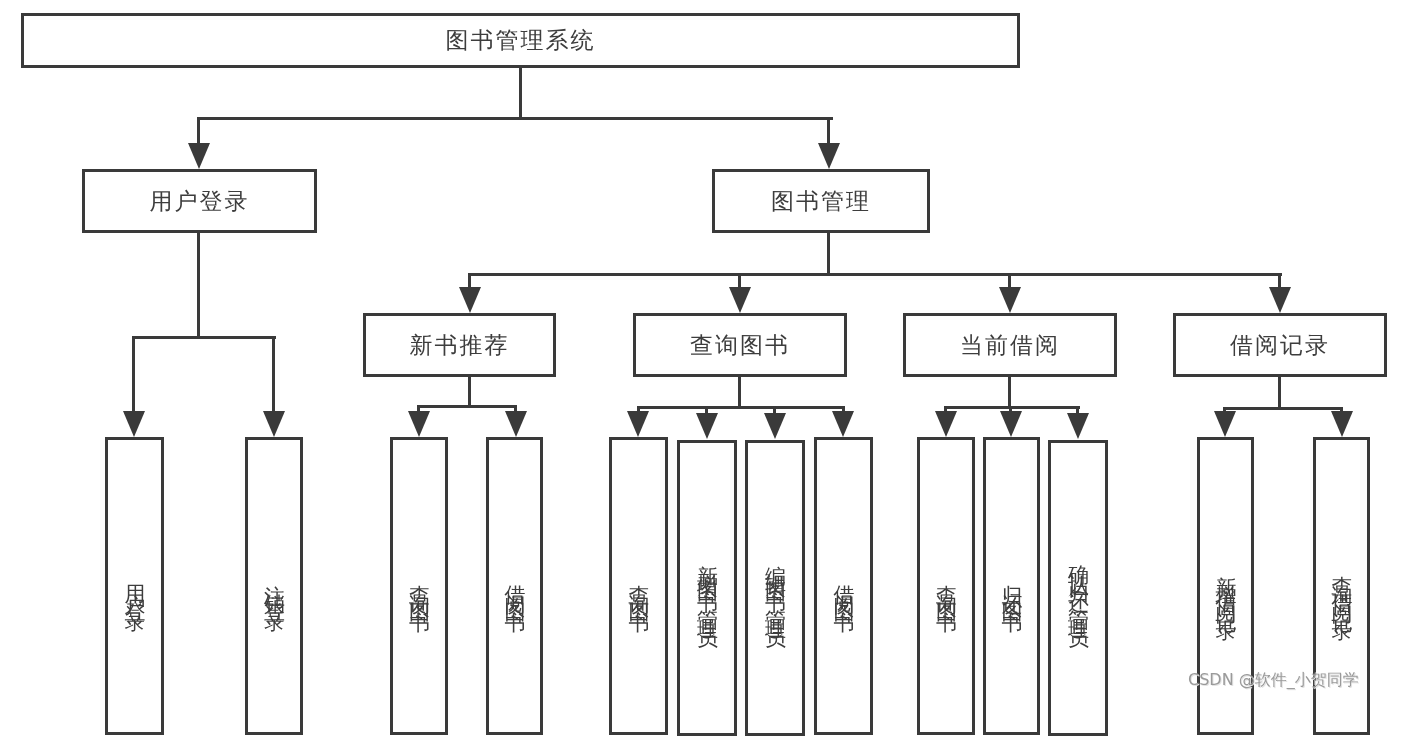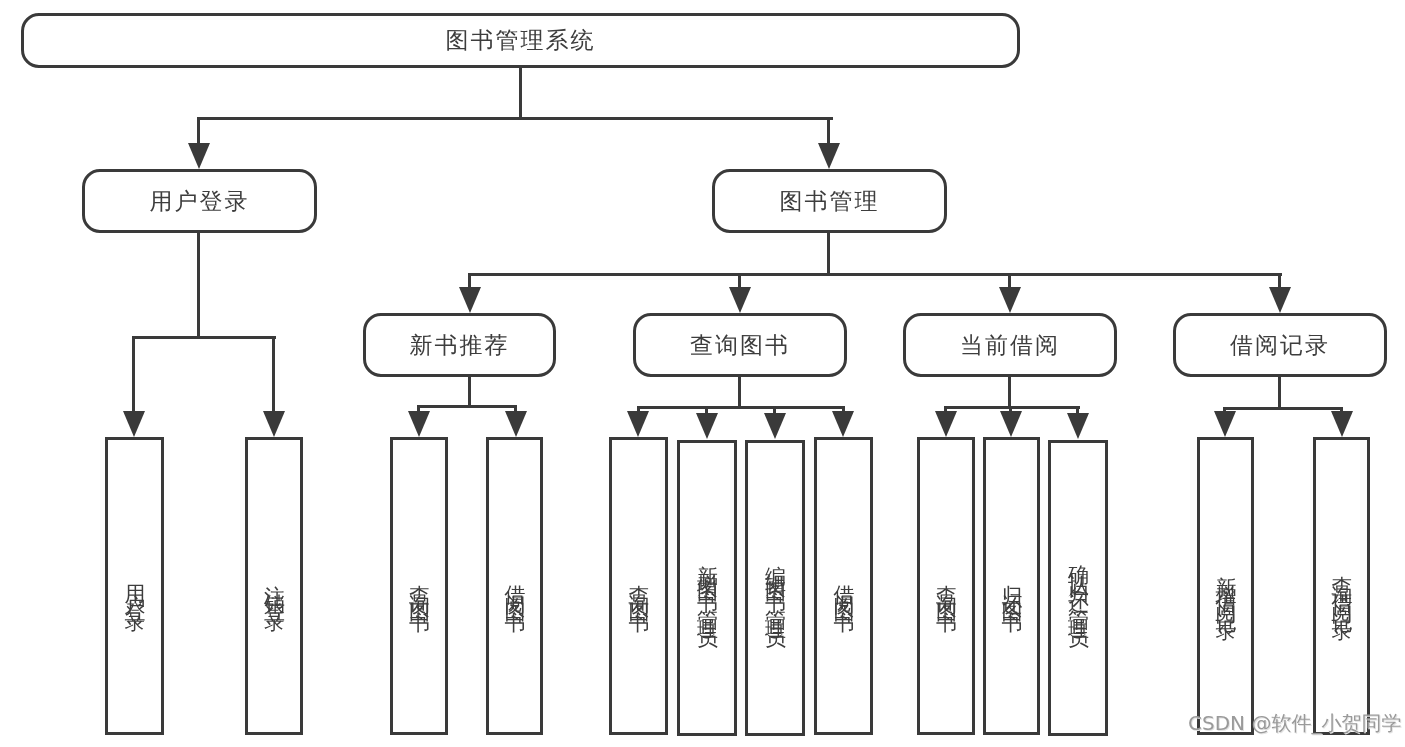--- a/index.html
+++ b/index.html
@@ -24,21 +24,20 @@
     background:#fff;
     color:var(--text);
     display:flex;
     align-items:center;
     justify-content:center;
   }
   .box.h{
     font-size:23px;
     letter-spacing:2px;
     white-space:nowrap;
-    border-radius:18px;
   }
   .box.v{
     writing-mode:vertical-rl;
     text-orientation:mixed;
     font-size:21px;
     letter-spacing:9px;
     line-height:1.1;
   }
   .ln{
     position:absolute;
@@ -47,22 +46,22 @@
   .arrow{
     position:absolute;
     width:0;height:0;
     border-left:11px solid transparent;
     border-right:11px solid transparent;
     border-top:26px solid var(--line);
   }
   .watermark{
     position:absolute;
     left:1188px;
-    top:710px;
-    font-size:20px;
+    top:670px;
+    font-size:16px;
     color:var(--watermark);
     text-shadow:1px 1px 0 #e3e3e3;
     white-space:nowrap;
     z-index:5;
   }
 </style>
 </head>
 <body>
 
 <div class="canvas">
@@ -70,21 +69,21 @@
   <div class="box h" style="left:21px;top:13px;width:999px;height:55px">图书管理系统</div>
 
   <div class="ln" style="left:519px;top:67px;width:3px;height:51px"></div>
   <div class="ln" style="left:197px;top:117px;width:636px;height:3px"></div>
   <div class="ln" style="left:197px;top:117px;width:3px;height:32px"></div>
   <div class="ln" style="left:827px;top:117px;width:3px;height:32px"></div>
   <div class="arrow" style="left:188px;top:143px"></div>
   <div class="arrow" style="left:818px;top:143px"></div>
 
   <div class="box h" style="left:82px;top:169px;width:235px;height:64px">用户登录</div>
-  <div class="box h" style="left:712px;top:169px;width:235px;height:64px">图书管理</div>
+  <div class="box h" style="left:712px;top:169px;width:218px;height:64px">图书管理</div>
 
   <div class="ln" style="left:197px;top:233px;width:3px;height:103px"></div>
   <div class="ln" style="left:132px;top:336px;width:144px;height:3px"></div>
   <div class="ln" style="left:132px;top:336px;width:3px;height:77px"></div>
   <div class="ln" style="left:272px;top:336px;width:3px;height:77px"></div>
   <div class="arrow" style="left:123px;top:411px"></div>
   <div class="arrow" style="left:263px;top:411px"></div>
 
   <div class="box v" style="left:105px;top:437px;width:59px;height:298px">用户登录</div>
   <div class="box v" style="left:245px;top:437px;width:58px;height:298px">注销登录</div>

